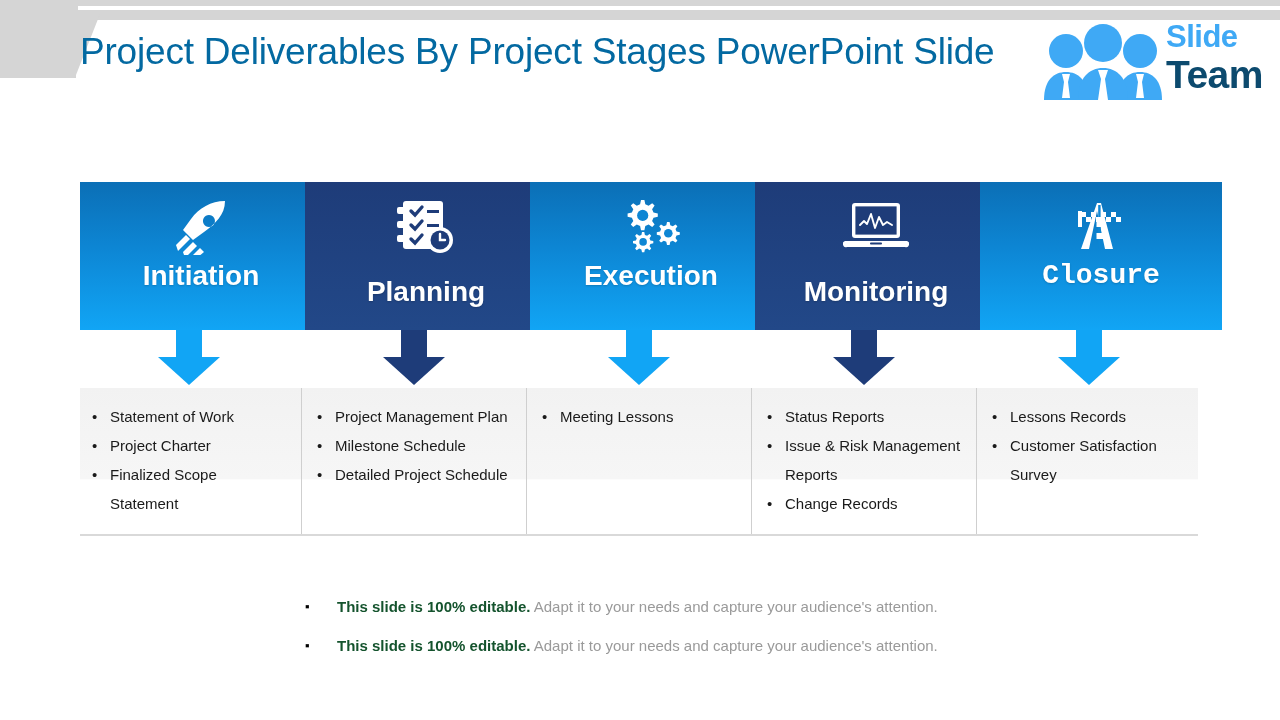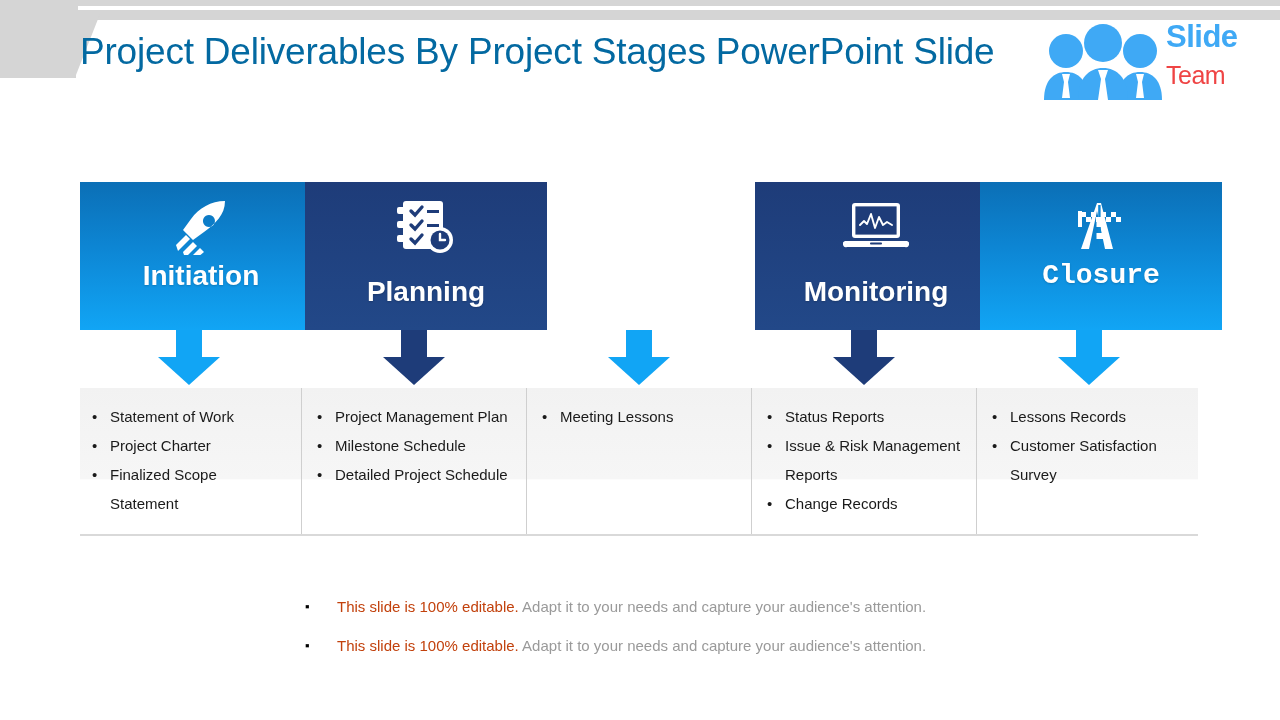--- a/index.html
+++ b/index.html
@@ -41,21 +41,21 @@
   .logo{
     position:absolute; left:1040px; top:16px; width:232px; height:88px;
   }
   .logo-people{ position:absolute; left:0; top:8px; width:126px; height:76px; }
   .logo-text{ position:absolute; left:126px; top:2px; width:110px; }
   .logo-slide{
     font-size:31px; font-weight:bold; color:#3FA9F5; line-height:38px;
     letter-spacing:-0.5px;
   }
   .logo-team{
-    font-size:25px; font-weight:normal; color:#ef4444; line-height:38px;
+    font-size:39px; font-weight:bold; color:#0c4a6e; line-height:38px;
     letter-spacing:-0.5px;
   }
 
   
   .stages{ position:absolute; left:80px; top:182px; width:1118px; height:148px; }
   .stage{
     position:absolute; top:0; width:242px; height:148px;
     display:flex; flex-direction:column; align-items:center; justify-content:flex-start;
   }
   .stage.light{ background:linear-gradient(180deg,#0b6fb6 0%, #0d86d4 45%, #11a5f5 100%); }
@@ -98,21 +98,21 @@
 
   
   .notes{ position:absolute; left:305px; top:594px; width:760px; }
   .note{
     display:flex; align-items:flex-start;
     font-size:15px; line-height:26px; margin-bottom:13px;
   }
   .note .sq{
     flex:0 0 32px; color:#000; font-size:13px; line-height:26px;
   }
-  .note .bold{ font-weight:normal; color:#c2410c; }
+  .note .bold{ font-weight:bold; color:#14532d; }
   .note .rest{ color:#9a9a9a; }
 </style>
 </head>
 <body>
 
 <div class="top-band"></div>
 <div class="top-band-stripe"></div>
 <div class="left-gray"></div>
 <div class="corner-wedge"></div>
 
@@ -159,20 +159,35 @@
       <path d="M14 26 l4 4 7-8" stroke="#1e3c79" stroke-width="3.4" fill="none" stroke-linecap="round"></path>
       <path d="M14 40 l4 4 7-8" stroke="#1e3c79" stroke-width="3.4" fill="none" stroke-linecap="round"></path>
       <rect x="30" y="11" width="12" height="3" fill="#1e3c79"></rect>
       <rect x="30" y="25" width="12" height="3" fill="#1e3c79"></rect>
       <circle cx="43" cy="41" r="13" fill="#ffffff"></circle>
       <circle cx="43" cy="41" r="9.5" fill="#1e3c79"></circle>
       <path d="M43 35 v6 h5" stroke="#ffffff" stroke-width="2.4" fill="none" stroke-linecap="round"></path>
     </svg>
       </div>
       <div class="stage-label">Planning</div>
+    </div>
+    <div class="stage light" style="left: 450px;">
+      <div class="stage-icon">
+        <svg width="62" height="58" viewBox="0 0 62 58">
+      <g fill="#ffffff">
+        <path d="M21 2 l3.4 0 .9 4.3 3.3 1.4 3.6-2.5 2.4 2.4-2.5 3.6 1.4 3.3 4.3.9 0 3.4-4.3.9-1.4 3.3 2.5 3.6-2.4 2.4-3.6-2.5-3.3 1.4-.9 4.3-3.4 0-.9-4.3-3.3-1.4-3.6 2.5-2.4-2.4 2.5-3.6-1.4-3.3-4.3-.9 0-3.4 4.3-.9 1.4-3.3-2.5-3.6 2.4-2.4 3.6 2.5 3.3-1.4z"></path>
+        <circle cx="22.7" cy="17.4" r="5.6" fill="#0d86d4"></circle>
+        <path d="M47 24 l2.6 0 .7 3.3 2.5 1 2.8-1.9 1.8 1.8-1.9 2.8 1 2.5 3.3.7 0 2.6-3.3.7-1 2.5 1.9 2.8-1.8 1.8-2.8-1.9-2.5 1-.7 3.3-2.6 0-.7-3.3-2.5-1-2.8 1.9-1.8-1.8 1.9-2.8-1-2.5-3.3-.7 0-2.6 3.3-.7 1-2.5-1.9-2.8 1.8-1.8 2.8 1.9 2.5-1z"></path>
+        <circle cx="48.3" cy="35.3" r="4.3" fill="#0d86d4"></circle>
+        <path d="M22 34 l2.3 0 .6 2.9 2.2.9 2.5-1.7 1.6 1.6-1.7 2.5.9 2.2 2.9.6 0 2.3-2.9.6-.9 2.2 1.7 2.5-1.6 1.6-2.5-1.7-2.2.9-.6 2.9-2.3 0-.6-2.9-2.2-.9-2.5 1.7-1.6-1.6 1.7-2.5-.9-2.2-2.9-.6 0-2.3 2.9-.6.9-2.2-1.7-2.5 1.6-1.6 2.5 1.7 2.2-.9z"></path>
+        <circle cx="23.1" cy="43.9" r="3.8" fill="#0d86d4"></circle>
+      </g>
+    </svg>
+      </div>
+      <div class="stage-label">Execution</div>
     </div>
     <div class="stage dark" style="left: 675px;">
       <div class="stage-icon">
         <svg width="66" height="52" viewBox="0 0 66 52">
       <rect x="9" y="2" width="48" height="35" rx="3" fill="#ffffff"></rect>
       <rect x="12.4" y="5.4" width="41.2" height="28.2" fill="#1e3c79"></rect>
       <path d="M17 24 l4-4 3 3 4-10 4 14 4-11 4 8 4-3 5 3" stroke="#ffffff" stroke-width="1.9" fill="none" stroke-linecap="round" stroke-linejoin="round"></path>
       <path fill="#ffffff" d="M2 40 h62 a2 2 0 0 1 -2 6 H4 a2 2 0 0 1 -2 -6 z"></path>
       <rect x="27" y="41.6" width="12" height="1.8" rx="0.9" fill="#1e3c79"></rect>
     </svg>

